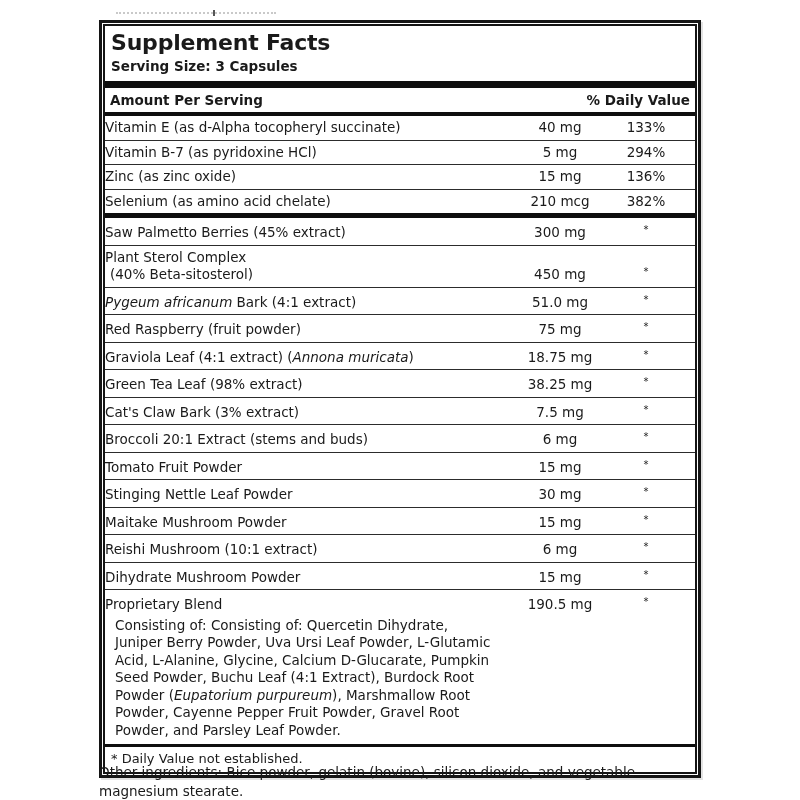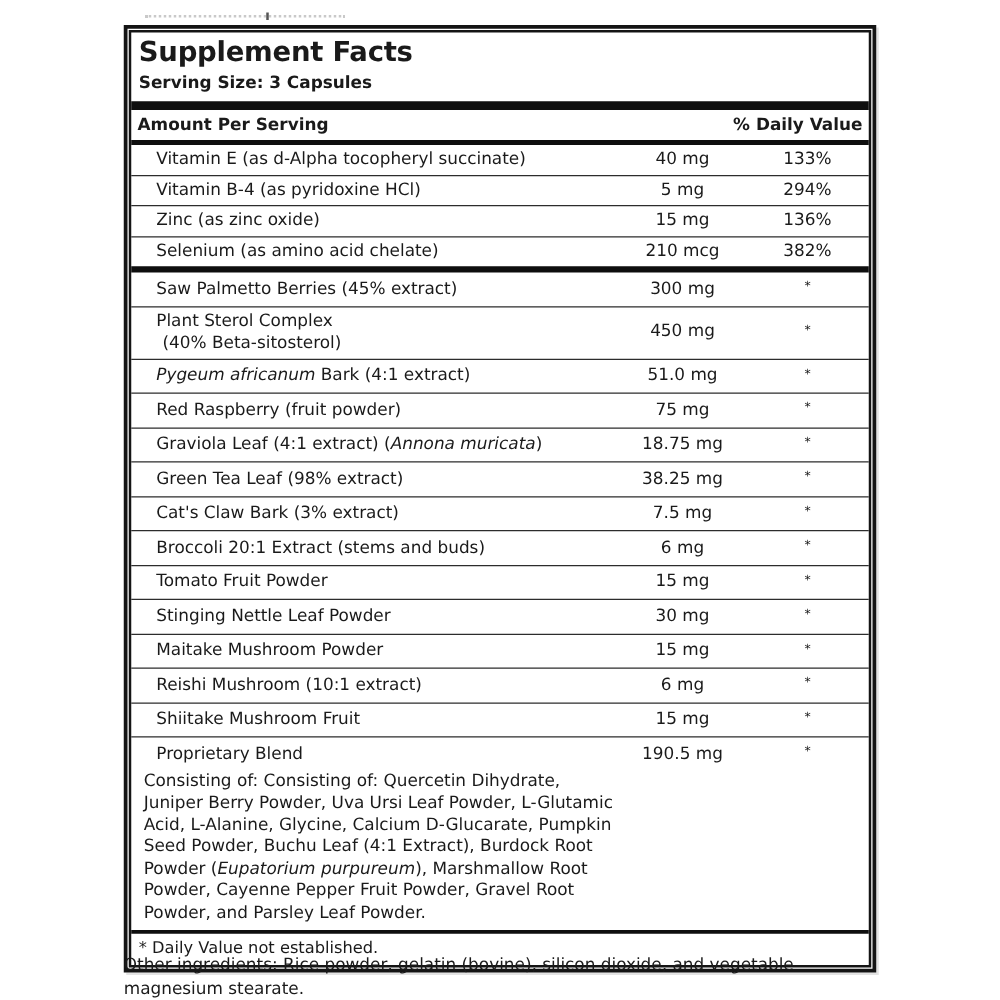--- a/index.html
+++ b/index.html
@@ -24,21 +24,21 @@
   .title { font-size:22px; font-weight:bold; line-height:27px; letter-spacing:-0.2px; }
   .serving { font-size:13.5px; font-weight:bold; line-height:18px; margin-top:1px; }
   .bar { background:#0e0e0e; }
   .bar.h7 { height:7px; } .bar.h5 { height:5px; } .bar.h4 { height:4px; } .bar.h3 { height:3px; }
   .header-row {
     display:flex; justify-content:space-between; align-items:center;
     padding:2px 5px; font-weight:bold; font-size:13.5px; line-height:20px;
   }
   .rowgroup { border-top:1px solid #2c2c2c; }
   .rowgroup.first { border-top:none; }
-  .rowflex { display:flex; align-items:center; padding:3px 5px 3px 20px;gap:14px; }
+  .rowflex { display:flex; align-items:flex-end; padding:3px 5px 3px 0; }
   .cell-name { flex:1; font-size:13.5px; line-height:17.5px; padding-right:4px; }
   .cell-name .name2 { padding-left:5px; }
   .cell-amount { width:84px; text-align:center; font-size:13.5px; line-height:17.5px; white-space:nowrap; }
   .cell-dv { width:88px; text-align:center; font-size:13.5px; line-height:17.5px; }
   .sup { font-size:10px; vertical-align:4px; }
   .desc { padding:0 60px 5px 10px; font-size:13.5px; line-height:17.5px; }
   .footnote { padding:3px 5px 5px 6px; font-size:13px; line-height:17px; }
   .other-ingredients { position:absolute; left:99px; top:763px; font-size:13.5px; line-height:19px; }
   .it { font-style:italic; }
 </style>
@@ -70,21 +70,21 @@
       <div id="nutrient-rows">
           <div class="rowgroup first">
             <div class="rowflex">
               <div class="cell-name"><span>Vitamin E (as d-Alpha tocopheryl succinate)</span></div>
               <div class="cell-amount">40 mg</div>
               <div class="cell-dv">133%</div>
             </div>
           </div>
           <div class="rowgroup">
             <div class="rowflex">
-              <div class="cell-name"><span>Vitamin B-4 (as pyridoxine HCl)</span></div>
+              <div class="cell-name"><span>Vitamin B-7 (as pyridoxine HCl)</span></div>
               <div class="cell-amount">5 mg</div>
               <div class="cell-dv">294%</div>
             </div>
           </div>
           <div class="rowgroup">
             <div class="rowflex">
               <div class="cell-name"><span>Zinc (as zinc oxide)</span></div>
               <div class="cell-amount">15 mg</div>
               <div class="cell-dv">136%</div>
             </div>
@@ -180,21 +180,21 @@
           </div>
           <div class="rowgroup">
             <div class="rowflex">
               <div class="cell-name"><span>Reishi Mushroom (10:1 extract)</span></div>
               <div class="cell-amount">6 mg</div>
               <div class="cell-dv"><span class="sup">*</span></div>
             </div>
           </div>
           <div class="rowgroup">
             <div class="rowflex">
-              <div class="cell-name"><span>Shiitake Mushroom Fruit</span></div>
+              <div class="cell-name"><span>Dihydrate Mushroom Powder</span></div>
               <div class="cell-amount">15 mg</div>
               <div class="cell-dv"><span class="sup">*</span></div>
             </div>
           </div>
           <div class="rowgroup">
             <div class="rowflex">
               <div class="cell-name"><span>Proprietary Blend</span></div>
               <div class="cell-amount">190.5 mg</div>
               <div class="cell-dv"><span class="sup">*</span></div>
             </div>

